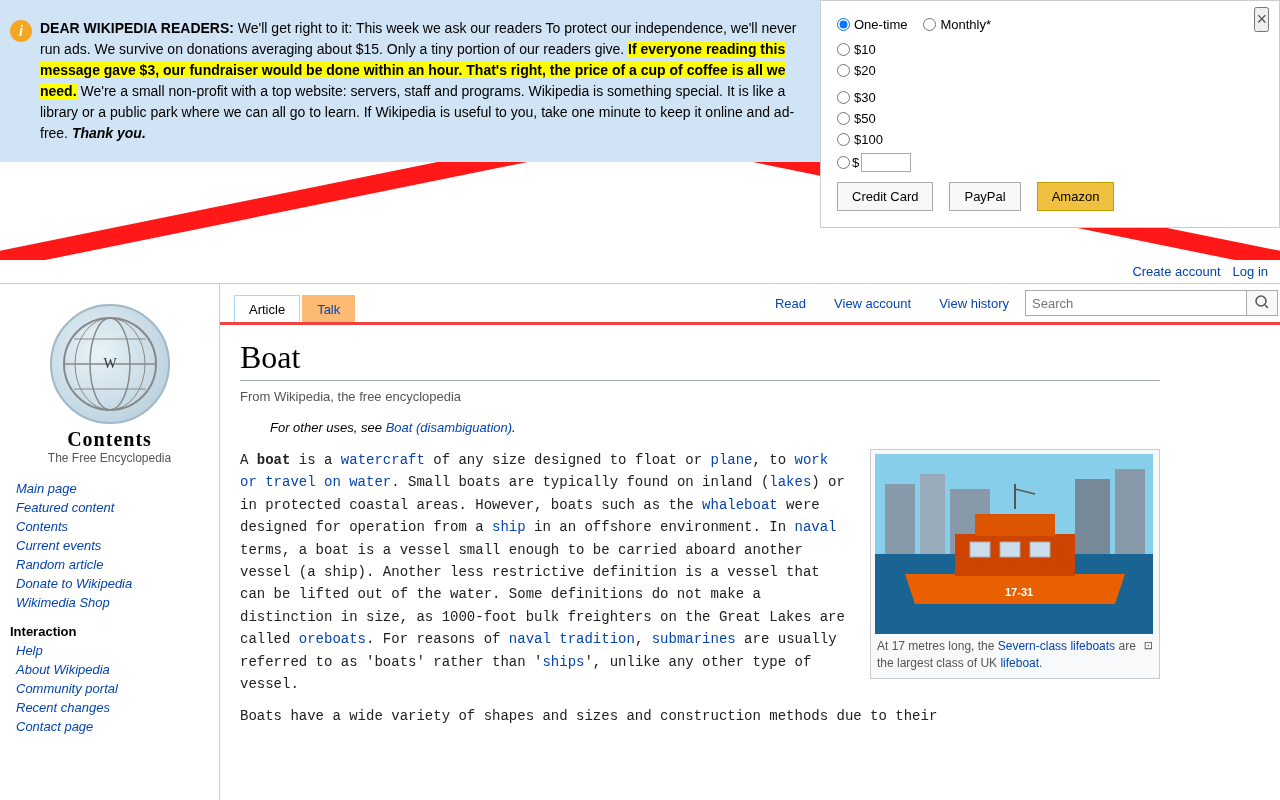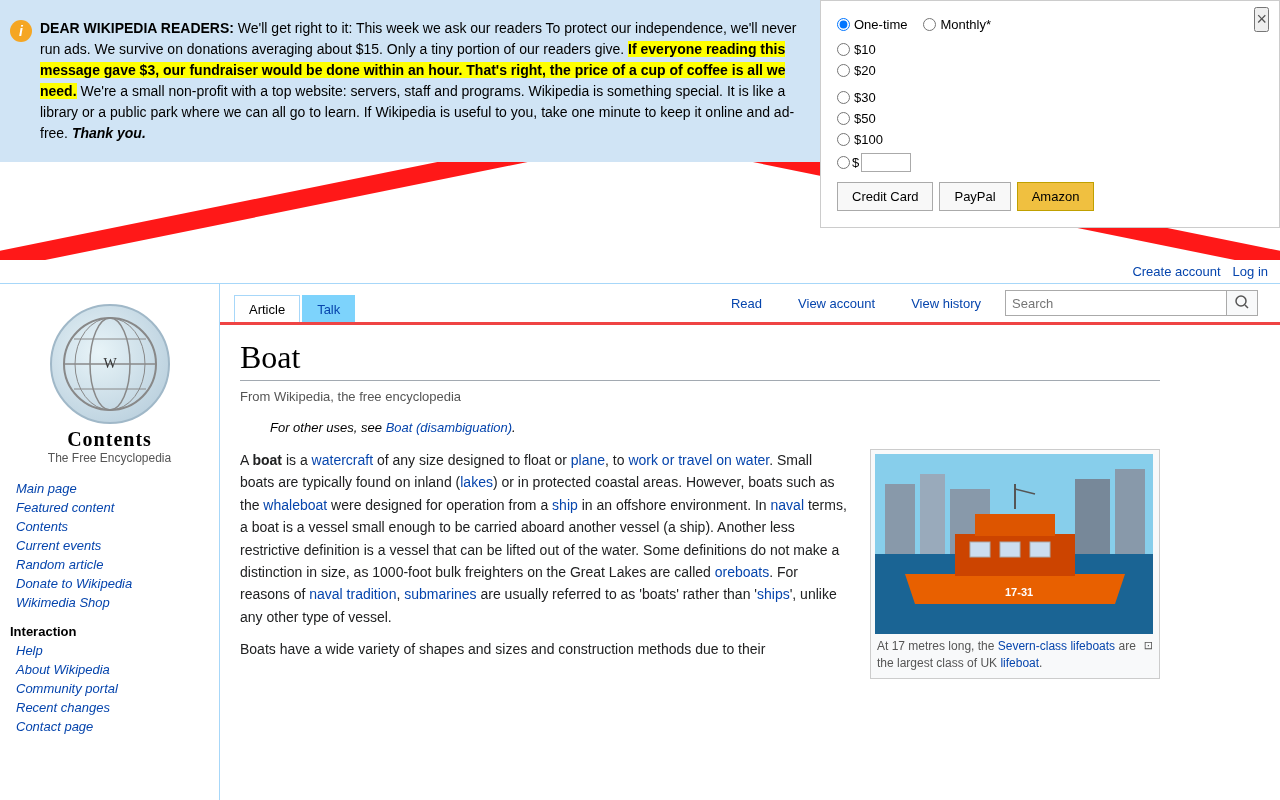--- a/index.html
+++ b/index.html
@@ -46,21 +46,21 @@
       top: 6px; right: 10px;
       font-size: 18px;
       cursor: pointer;
       color: #555;
     }
     .radio-group { display: flex; align-items: center; gap: 16px; margin-bottom: 10px; font-family: sans-serif; font-size: 13px; }
     .radio-group label { display: flex; align-items: center; gap: 4px; }
     .amount-grid { display: grid; grid-template-columns: repeat(1, 1fr); gap: 6px; margin-bottom: 10px; font-family: sans-serif; font-size: 13px; }
     .amount-grid label { display: flex; align-items: center; gap: 4px; white-space: nowrap; }
     .amount-grid input[type="text"] { width: 60px; border: 1px solid #aaa; padding: 2px 4px; }
-    .payment-buttons { display: flex; gap: 6px; }
+    .payment-buttons { display: flex; gap: 16px; }
     .payment-buttons button { padding: 6px 14px; border: 1px solid #aaa; background: #f8f8f8; cursor: pointer; font-size: 13px; font-family: sans-serif; }
     .payment-buttons .amazon-btn { background: #f0c040; border-color: #c0a000; }
 
     
     #red-x {
       position: absolute;
       top: 0; left: 0;
       width: 1280px;
       height: 260px;
       z-index: 99;
@@ -159,34 +159,34 @@
       justify-content: space-between;
     }
     #tabs-left { display: flex; align-items: flex-end; gap: 0; padding-left: 14px; }
     .tab {
       padding: 6px 14px 5px;
       font-family: sans-serif;
       font-size: 13px;
       cursor: pointer;
       border: 1px solid transparent;
       border-bottom: none;
-      background: #7dd3fc;
+      background: #fdba74;
       color: #0645ad;
       text-decoration: none;
       display: block;
       margin-right: 2px;
     }
     .tab.active {
       background: #fff;
       border-color: #a7d7f9;
       border-bottom-color: #fff;
       color: #000;
       font-weight: normal;
     }
-    #tabs-right { display: flex; align-items: center; gap: 12px; padding-right: 22px; }
+    #tabs-right { display: flex; align-items: center; gap: 4px; padding-right: 2px; }
     .tab-right {
       padding: 6px 12px 5px;
       font-family: sans-serif;
       font-size: 13px;
       cursor: pointer;
       color: #0645ad;
       text-decoration: none;
       display: block;
     }
 
@@ -239,21 +239,21 @@
       font-size: 13px;
       font-style: italic;
       border-left: none;
       padding: 4px 0 4px 30px;
       margin-bottom: 10px;
       color: #000;
     }
     .disambig-box a { color: #0645ad; text-decoration: none; }
 
     .article-text {
-      font-family: Liberation Sans, sans-serif;
+      font-family: Liberation Mono, monospace;
       font-size: 14px;
       line-height: 1.6;
       color: #202122;
     }
     .article-text a { color: #0645ad; text-decoration: none; }
     .article-text p { margin-bottom: 10px; }
 
     
     .float-right-box {
       float: right;

